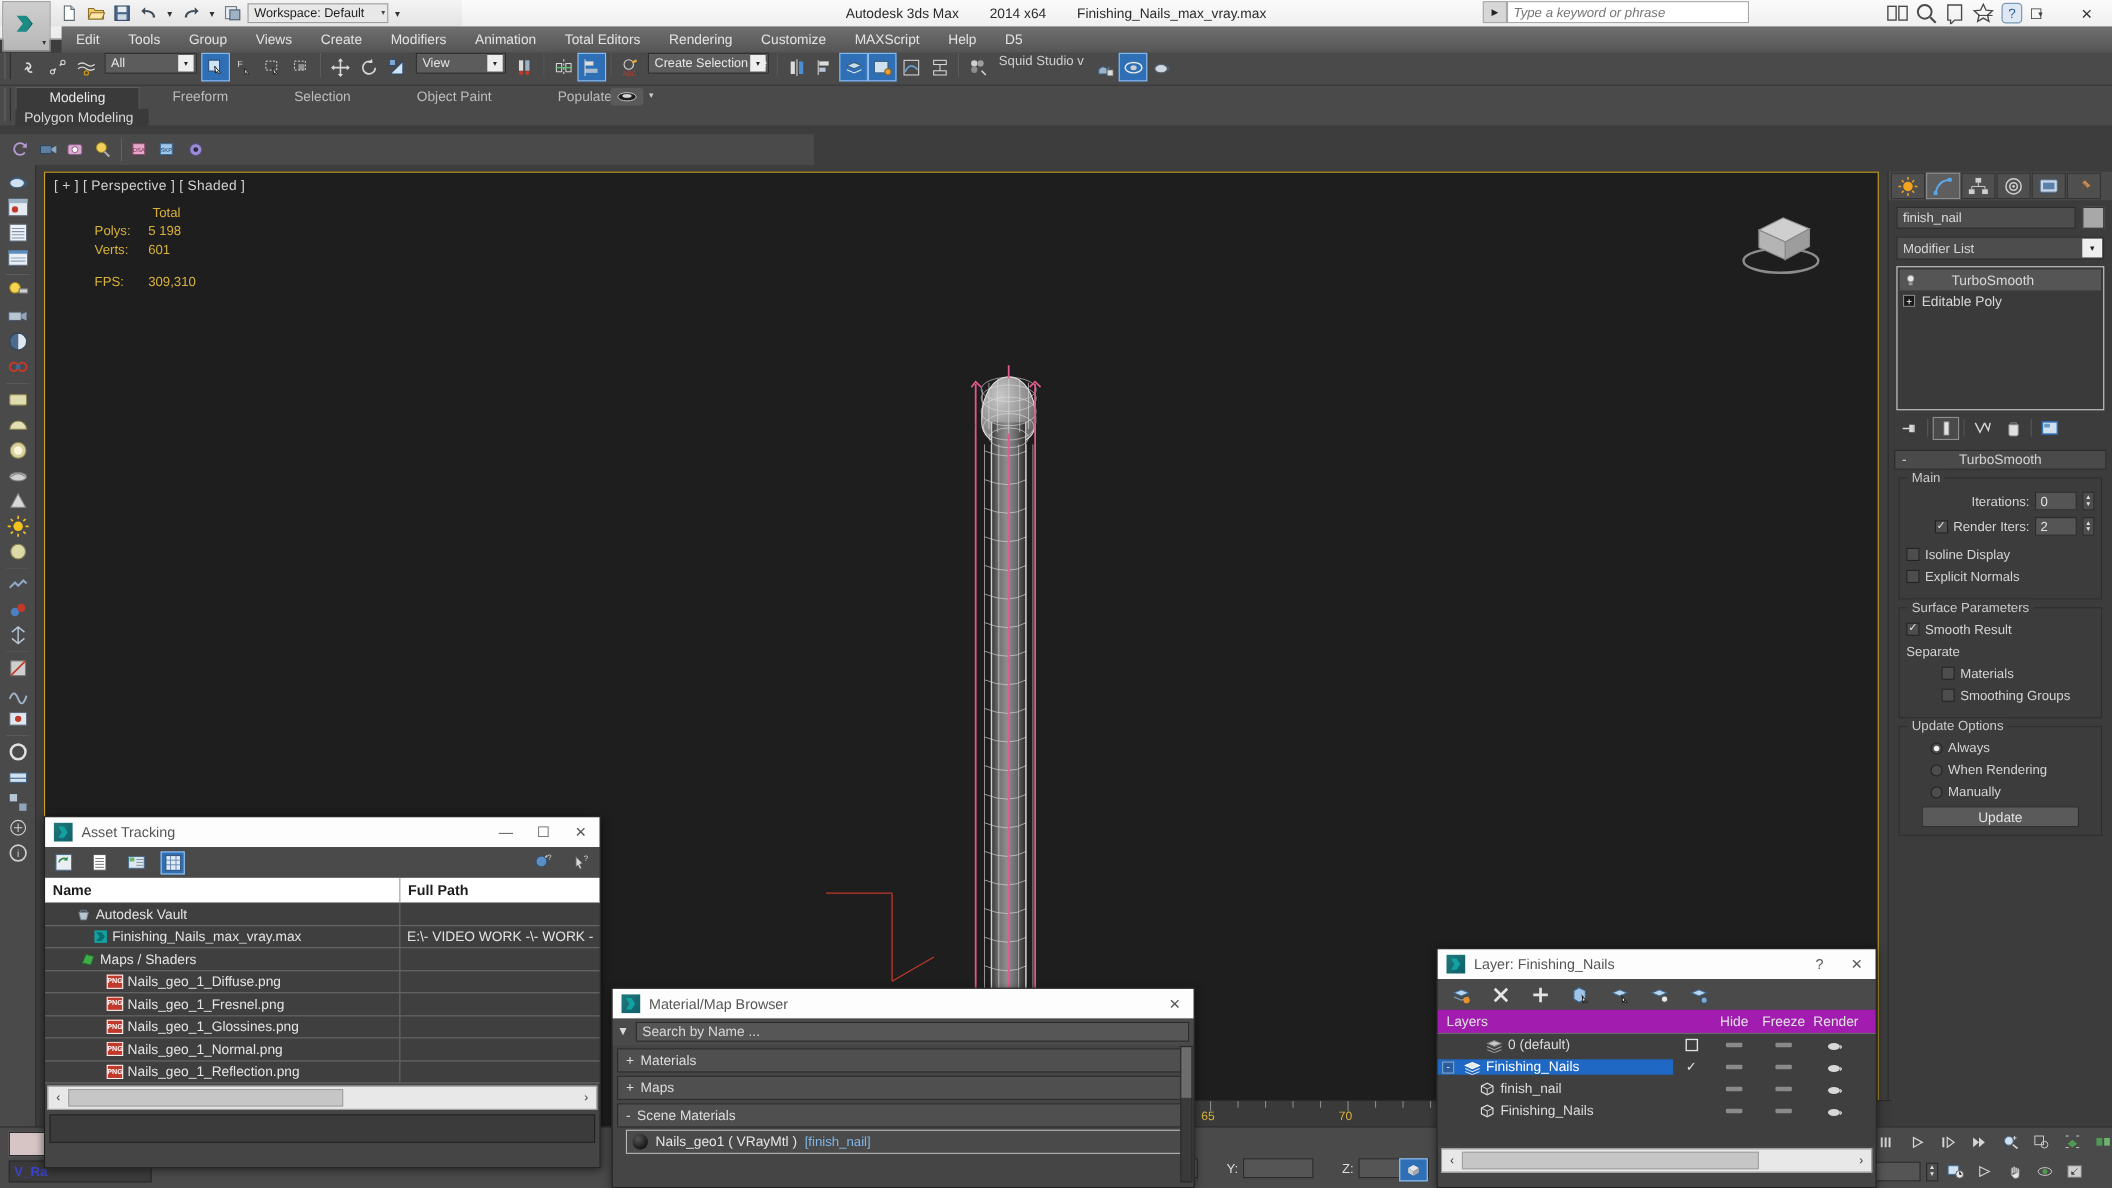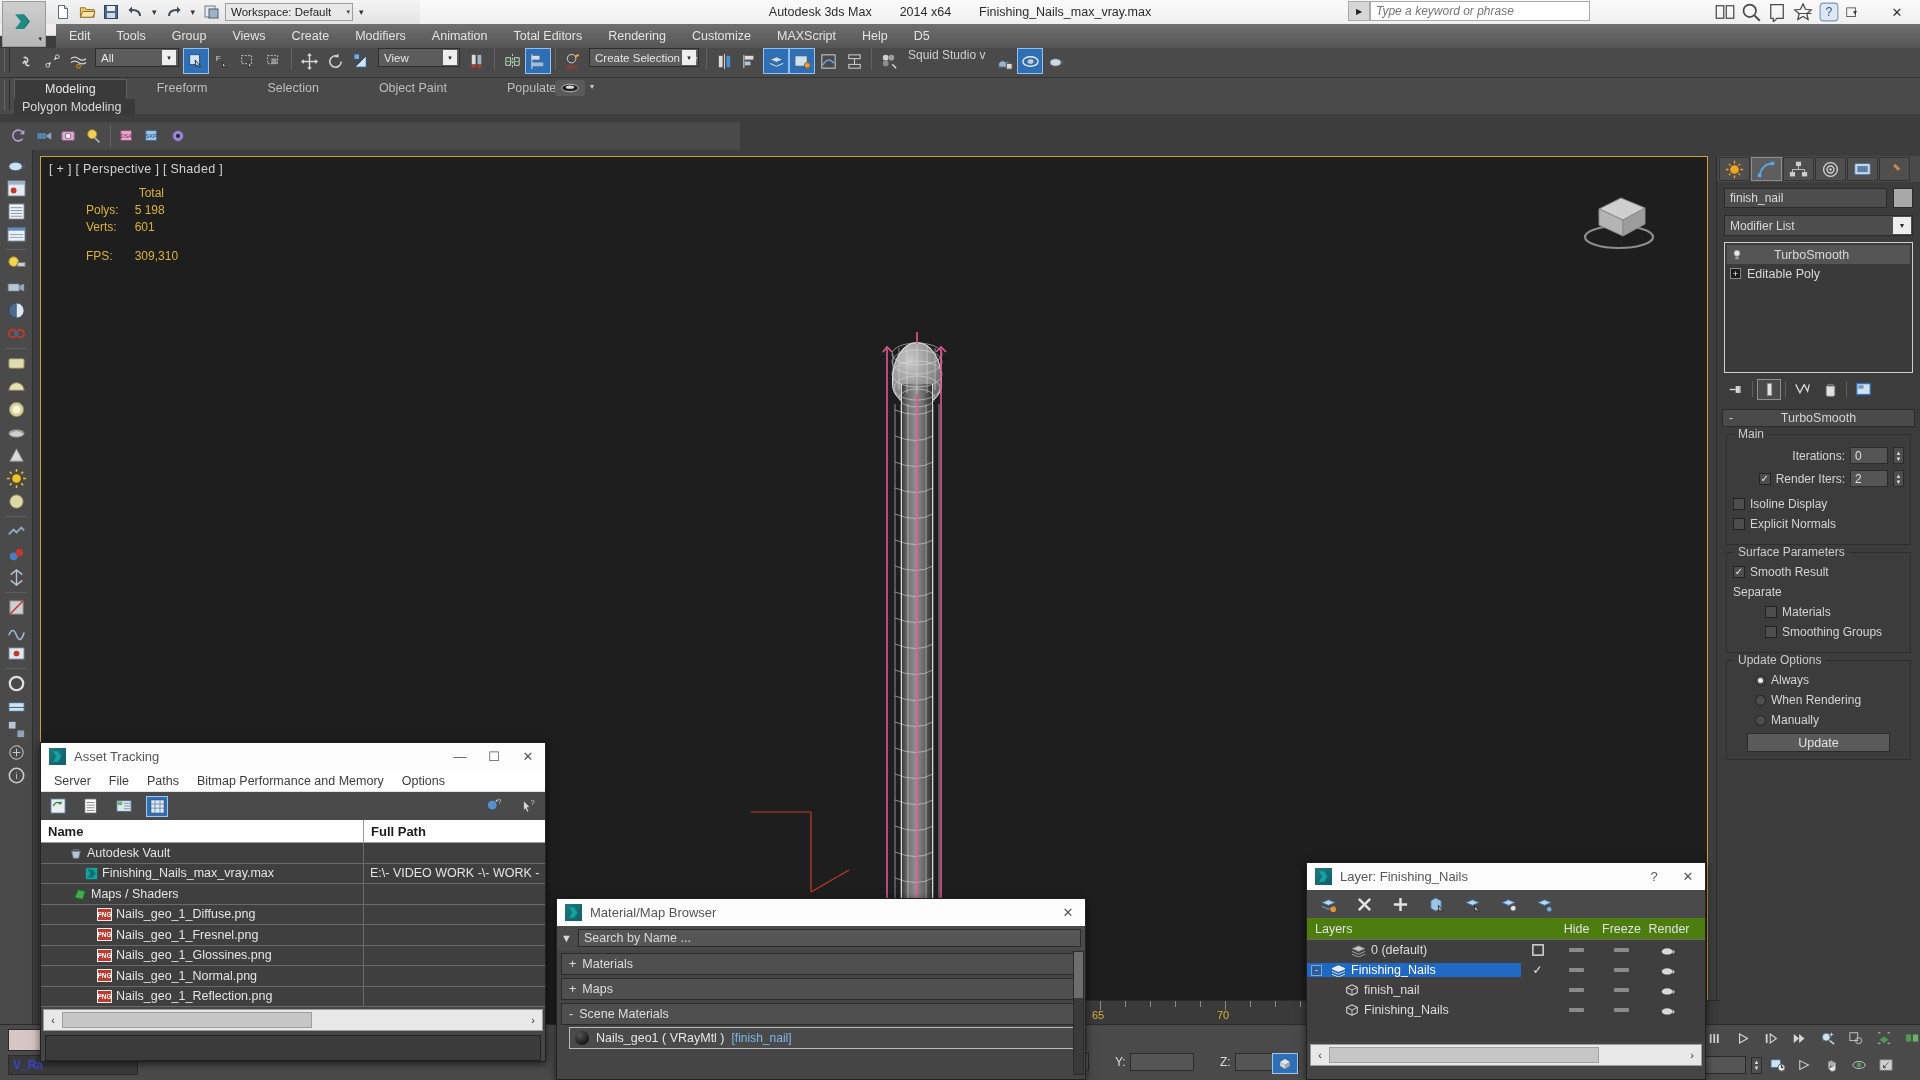--- a/index.html
+++ b/index.html
@@ -208,21 +208,21 @@
      align-items:center; gap:7px; padding-left:5px;}
   .mb-ball { width:14px; height:14px; border-radius:50%; background:radial-gradient(circle at 35% 30%,#555,#000);}
   .mb-item .nm { font-size:12.5px; color:#e6e6e6;}
   .mb-item .tag { font-size:12px; color:#7fb8e8;}
   .mb-vscroll { position:absolute; right:1px; top:52px; width:11px; height:124px; background:#3a3a3a; border:1px solid #2b2b2b;}
   .mb-vthumb { width:9px; height:46px; background:#6d6d6d; }
 
   
   #layerdlg { left:1306px; top:862px; width:400px; height:218px;}
   .ly-toolbar { height:28px; background:#4a4a4a; display:flex; align-items:center; gap:14px; padding-left:10px;}
-  .ly-head { display:flex; height:22px; background:#4d7c0f; border-bottom:1px solid #6a6a6a; }
+  .ly-head { display:flex; height:22px; background:#a21caf; border-bottom:1px solid #6a6a6a; }
   .ly-head div { font-size:12.5px; color:#e2e2e2; display:flex; align-items:center; }
   .ly-row { display:flex; height:20px; align-items:center; }
   .ly-row .lname { width:214px; display:flex; align-items:center; gap:5px; font-size:12.5px; color:#dcdcdc; white-space:nowrap;}
   .ly-row.sel .lname { background:#1f68c4; color:#fff; }
   .ly-row .ck { width:33px; display:flex; align-items:center; justify-content:center; color:#e4e4e4; font-size:12px;}
   .ly-row .col { width:45px; display:flex; align-items:center; justify-content:center;}
   .dash { width:15px; height:4px; background:#8a8a8a; border-radius:1px;}
   .ly-hdrtxt { font-size:12.5px; color:#e2e2e2; }
   svg { display:block; }
 </style>
@@ -1160,27 +1160,20 @@
           <path d="M3 2h8l5 8-5 8H3l5-8z" fill="#12a2a2"></path>
         </svg>
     </span>
     <span class="t">Asset Tracking</span>
     <span class="btns">
       <div>—</div>
       <div>☐</div>
       <div>✕</div>
     </span>
   </div>
-  <div class="dlg-menu">
-    <span>Server</span>
-    <span>File</span>
-    <span>Paths</span>
-    <span>Bitmap Performance and Memory</span>
-    <span>Options</span>
-  </div>
   <div class="at-toolbar">
     <div class="at-ic">
       <svg viewBox="0 0 18 18" width="16" height="16">
           <rect x="1" y="1" width="16" height="16" fill="#e8eef4" stroke="#4a6b8c"></rect>
           <path d="M4 9a5 5 0 018-3" fill="none" stroke="#2e8b3e" stroke-width="1.6"></path>
           <path d="M13 3v4h-4z" fill="#2e8b3e"></path>
         </svg>
     </div>
     <div class="at-ic">
       <svg viewBox="0 0 18 18" width="16" height="16">

